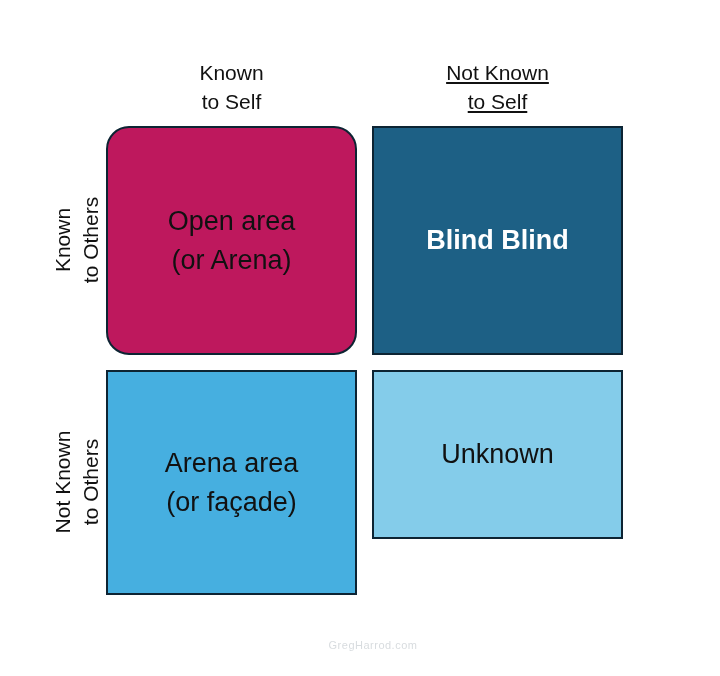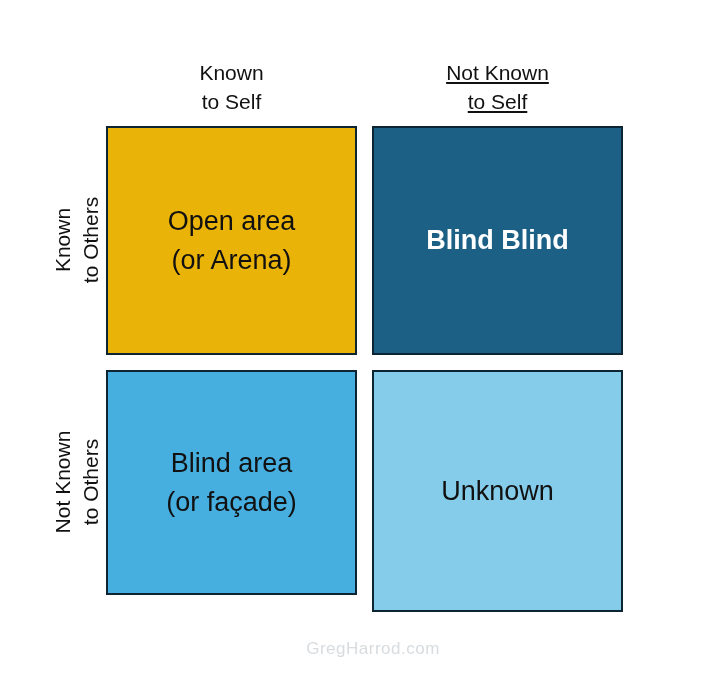--- a/index.html
+++ b/index.html
@@ -62,51 +62,51 @@
     align-items: center;
     justify-content: center;
     text-align: center;
     font-size: 27px;
     line-height: 39px;
     white-space: pre-line;
   }
   .quadrant.tl { left: 106px; top: 114px; width: 251px; height: 229px; }
   .quadrant.tr { left: 372px; top: 114px; width: 251px; height: 229px; }
   .quadrant.bl { left: 106px; top: 358px; width: 251px; height: 225px; }
-  .quadrant.br { left: 372px; top: 358px; width: 251px; height: 242px; }
+  .quadrant.br { left: 372px; top: 358px; width: 251px; height: 169px; }
   .quadrant.bold { font-weight: bold; }
 
   
   .watermark {
     position: absolute;
     left: 373px;
     top: 627px;
     transform: translateX(-50%);
-    font-size: 17px;
+    font-size: 11px;
     color: #d8dcdf;
     letter-spacing: 0.5px;
   }
 </style>
 </head>
 <body>
 
 <div class="stage">
 
   <div class="col-header left">Known
 to Self</div>
   <div class="col-header right">Not Known
 to Self</div>
 
   <div class="row-header top">Known
 to Others</div>
   <div class="row-header bottom">Not Known
 to Others</div>
 
-  <div class="quadrant tl" style="background-color: #eab308; color: rgb(17, 17, 17);">Open area
+  <div class="quadrant tl" style="background-color: #be185d; color: rgb(17, 17, 17); border-radius: 23px;">Open area
 (or Arena)</div>
   <div class="quadrant tr bold" style="background-color: rgb(29, 96, 133); color: rgb(255, 255, 255);">Blind Blind</div>
-  <div class="quadrant bl" style="background-color: rgb(70, 175, 224); color: rgb(17, 17, 17);">Blind area
+  <div class="quadrant bl" style="background-color: rgb(70, 175, 224); color: rgb(17, 17, 17);">Arena area
 (or façade)</div>
   <div class="quadrant br" style="background-color: rgb(132, 204, 234); color: rgb(17, 17, 17);">Unknown</div>
 
   <div class="watermark">GregHarrod.com</div>
 
 </div>
 
 </body></html>

